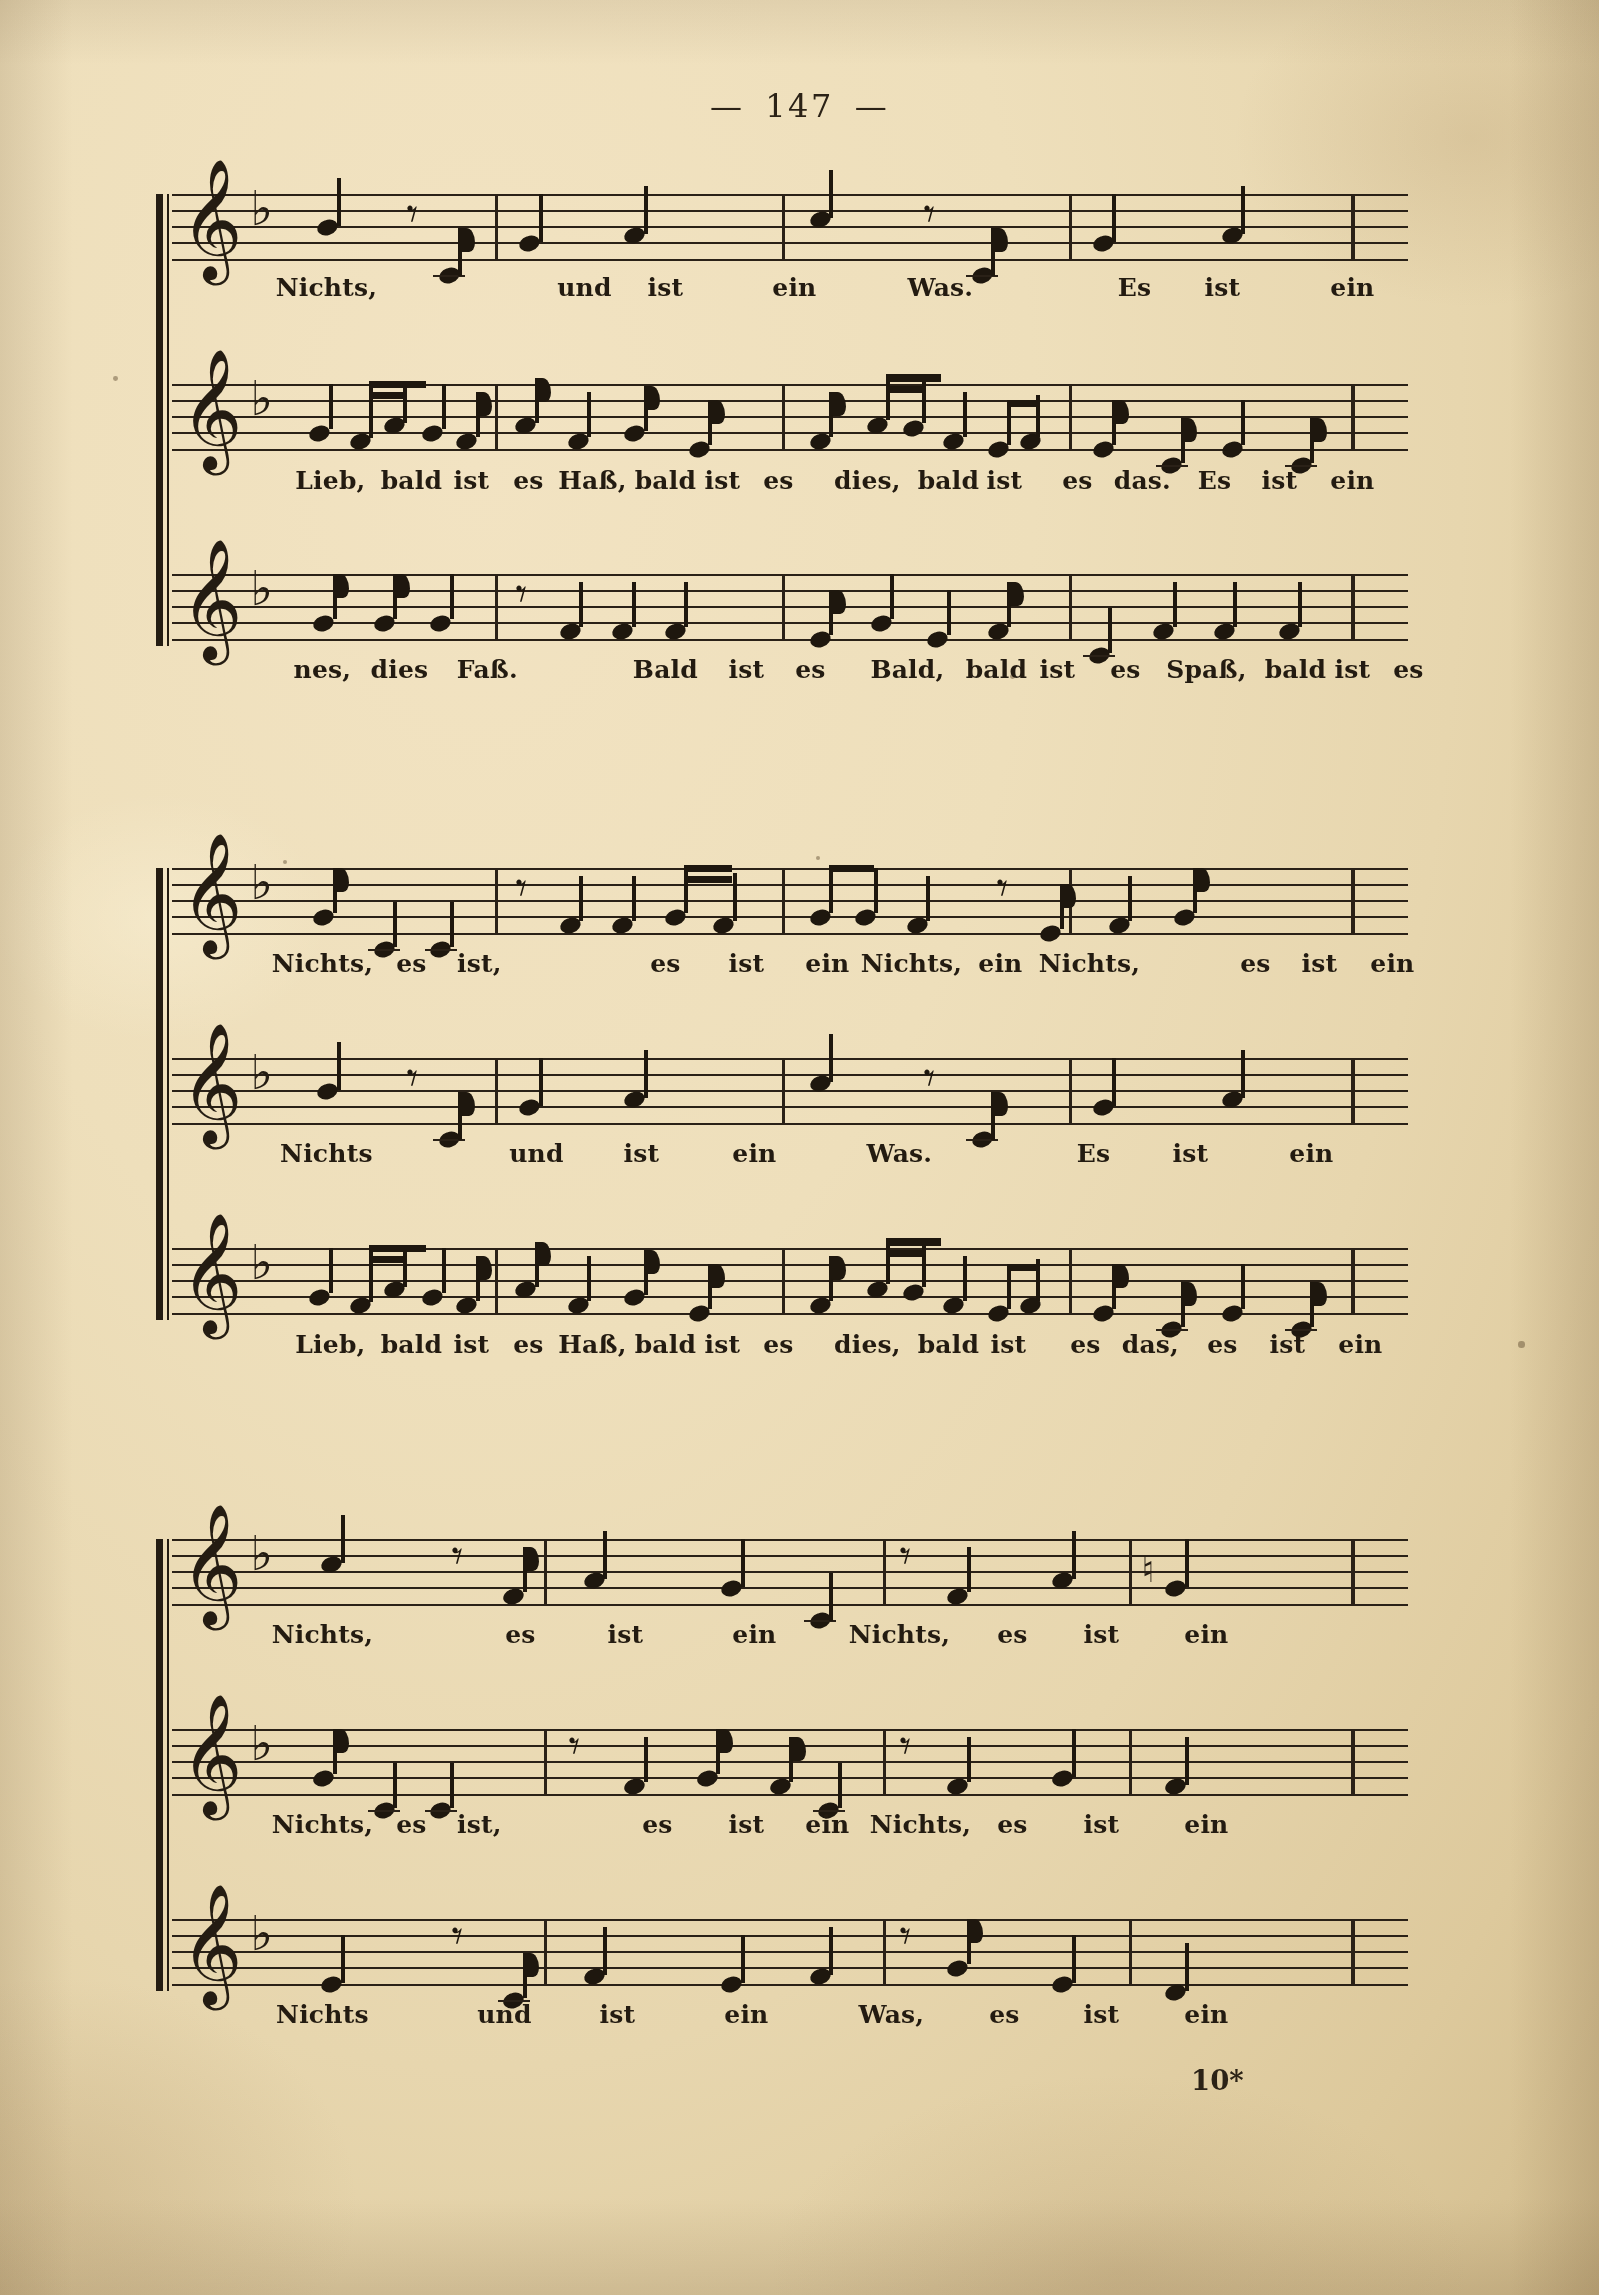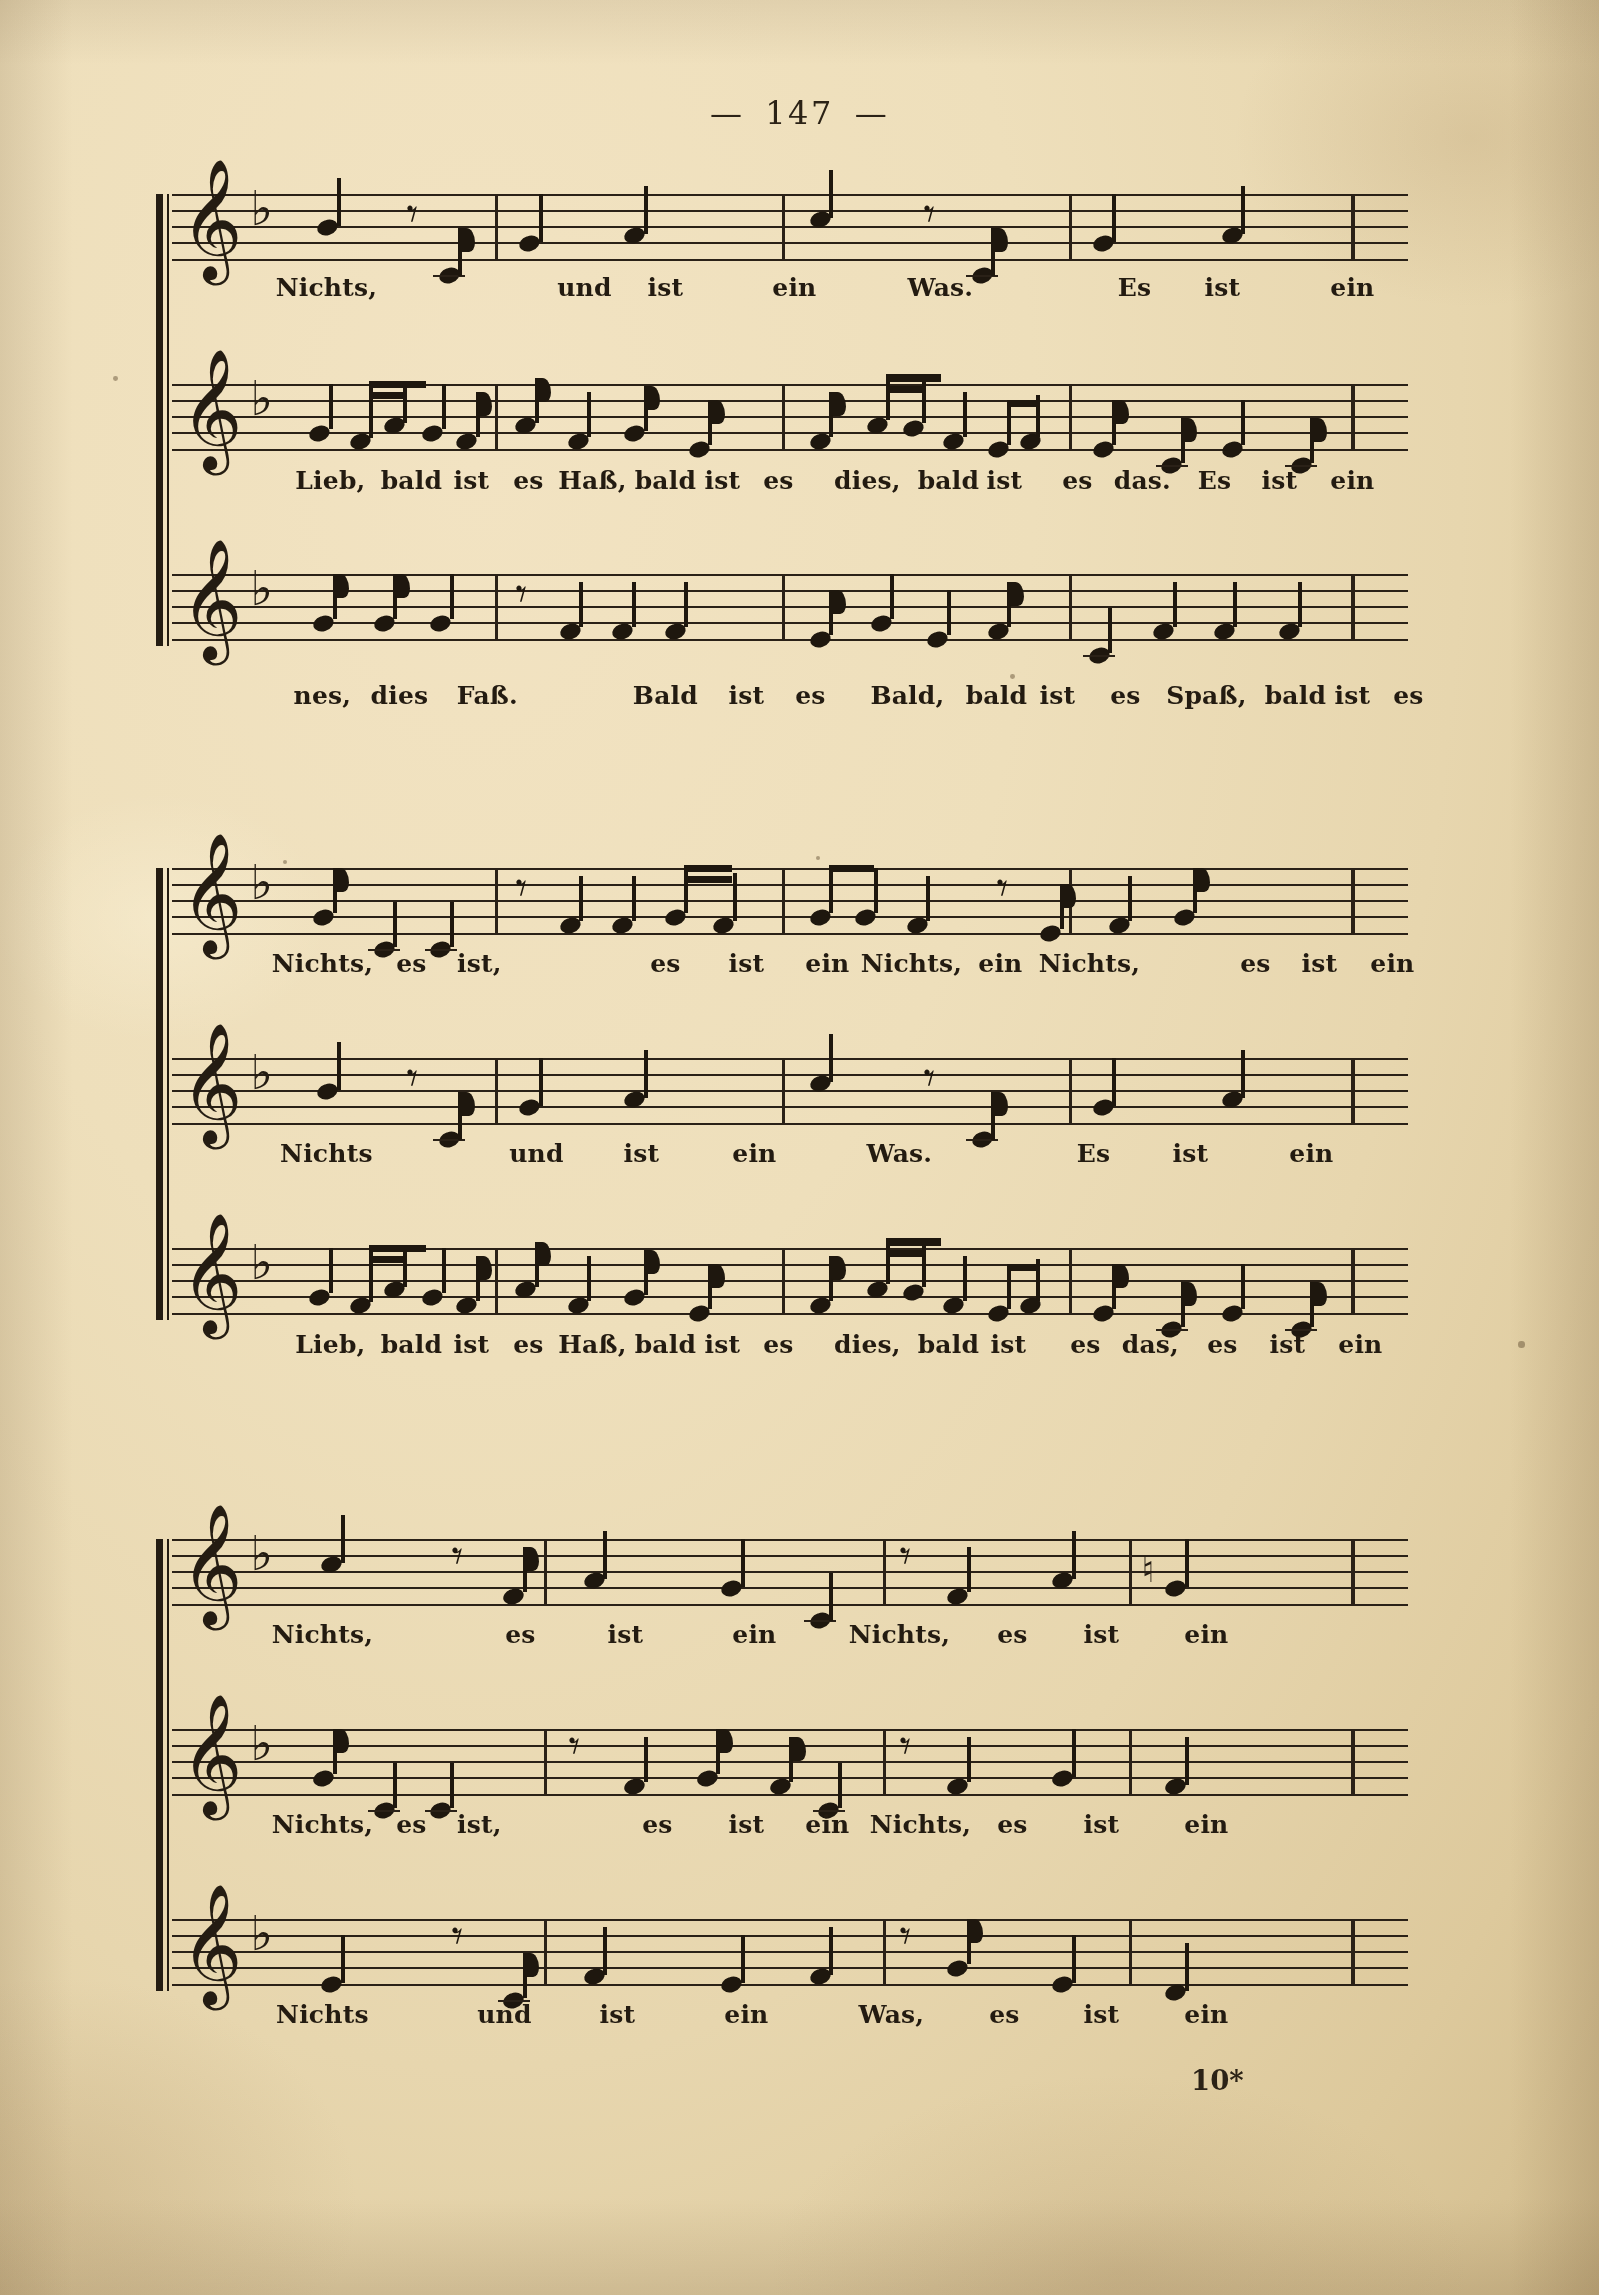--- a/index.html
+++ b/index.html
@@ -50,21 +50,21 @@
 
   .content {
     position: absolute;
     inset: 0;
     z-index: 3;
   }
 
   
   .page-number {
     position: absolute;
-    top: 94px;
+    top: 87px;
     left: 0;
     width: 1599px;
     text-align: center;
     font-size: 32px;
     color: #2b2216;
     letter-spacing: 2.4px;
     font-family: "DejaVu Serif", serif;
   }
   .page-number .dash {
     display: inline-block;
@@ -416,21 +416,21 @@
           <div class="nh" style="left:917px; top:74px;"></div>
             <div class="ledger" style="left:911px; top:81px;"></div>
             <div class="stem" style="left:936px; top:34px; height:45px;"></div>
           <div class="nh" style="left:981px; top:50px;"></div>
             <div class="stem" style="left:1001px; top:8px; height:45px;"></div>
           <div class="nh" style="left:1042px; top:50px;"></div>
             <div class="stem" style="left:1061px; top:8px; height:45px;"></div>
           <div class="nh" style="left:1107px; top:50px;"></div>
             <div class="stem" style="left:1126px; top:8px; height:45px;"></div>
         </div>
-        <div class="lyrics" style="top:81px;margin-top:26px;">
+        <div class="lyrics" style="top:81px;">
           <span style="left:190px;">nes,</span>
           <span style="left:267px;">dies</span>
           <span style="left:355px;">Faß.</span>
           <span style="left:533px;">Bald</span>
           <span style="left:614px;">ist</span>
           <span style="left:678px;">es</span>
           <span style="left:775px;">Bald,</span>
           <span style="left:864px;">bald</span>
           <span style="left:925px;">ist</span>
           <span style="left:993px;">es</span>

